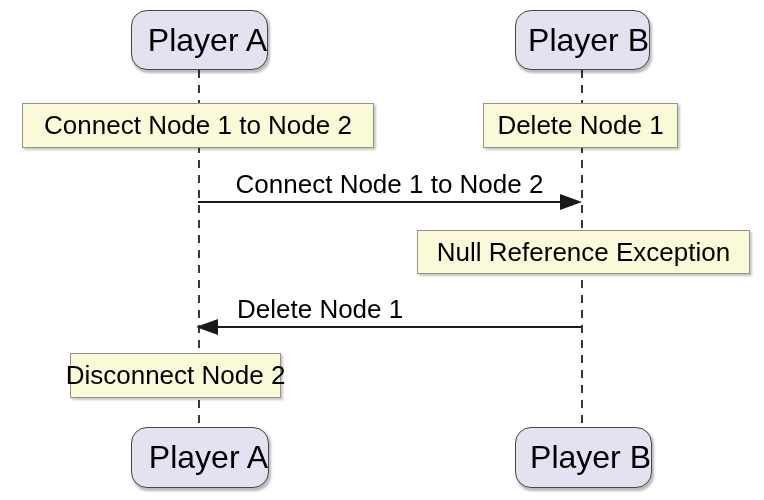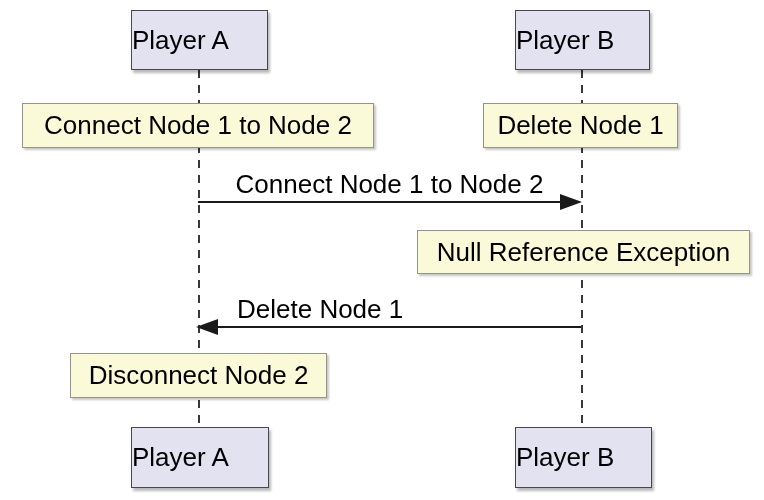--- a/index.html
+++ b/index.html
@@ -28,24 +28,24 @@
     background:repeating-linear-gradient(to bottom, var(--lifeline) 0 8px, transparent 8px 15px);
     z-index:1;
   }
   .lifeline-a{left:198px;}
   .lifeline-b{left:581px;}
   
   .participant{
     position:absolute;
     background:var(--participant-fill);
     border:1.6px solid var(--participant-border);
-    border-radius:0;
+    border-radius:16px;
     box-shadow:1.5px 2.5px 2.5px rgba(0,0,0,0.28);
-    display:flex;align-items:center;justify-content:flex-start;
-    font-size:26px;
+    display:flex;align-items:center;justify-content:flex-end;
+    font-size:32px;
     z-index:4;
     box-sizing:border-box;
   }
   .p-a-top{left:131px;top:10px;width:137px;height:60px;}
   .p-b-top{left:515px;top:10px;width:135px;height:60px;}
   .p-a-bottom{left:131px;top:427px;width:138px;height:61px;}
   .p-b-bottom{left:515px;top:427px;width:137px;height:61px;}
   
   .note{
     position:absolute;
@@ -54,21 +54,21 @@
     box-shadow:1.5px 2px 2px rgba(0,0,0,0.22);
     display:flex;align-items:center;justify-content:center;
     font-size:26px;
     white-space:nowrap;
     z-index:3;
     box-sizing:border-box;
   }
   .note1{left:22px;top:103px;width:352px;height:45px;}
   .note2{left:483px;top:103px;width:195px;height:45px;}
   .note3{left:417px;top:230px;width:333px;height:44px;text-align:center;}
-  .note4{left:70px;top:353px;width:257px;height:45px;}
+  .note4{left:70px;top:353px;width:211px;height:45px;}
   
   .msg-label{
     position:absolute;
     font-size:26px;
     white-space:nowrap;
     z-index:2;
     height:32px;line-height:32px;
   }
   .msg1-label{left:198px;top:168px;width:383px;text-align:center;}
   .msg2-label{left:237px;top:293px;}

